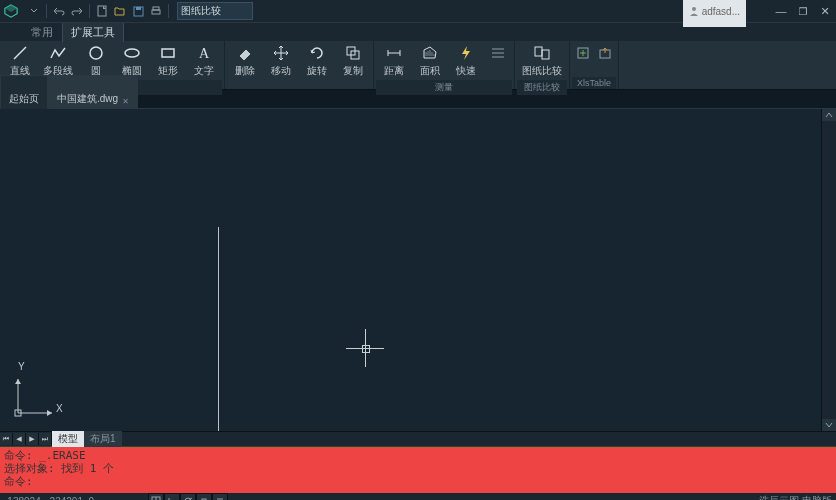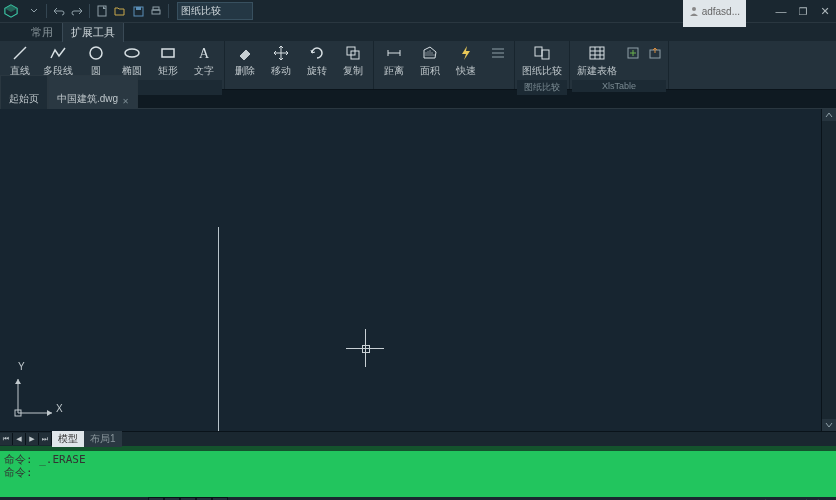--- a/index.html
+++ b/index.html
@@ -38,21 +38,21 @@
 .ucs{position:absolute;left:12px;bottom:10px}
 .ucs-y{color:#c0c8cc;font-size:10px;position:absolute;left:6px;top:-14px}
 .ucs-x{color:#c0c8cc;font-size:10px;position:absolute;left:44px;top:28px}
 .ucs svg{width:44px;height:44px}
 .vscroll{position:absolute;right:0;top:0;width:14px;height:100%;background:#1a2730;border-left:1px solid #0a131a}
 .vscroll-btn{width:14px;height:12px;background:#26343e;display:flex;align-items:center;justify-content:center;cursor:pointer}
 .model-tabs{height:14px;background:#1a2730;display:flex;align-items:center;border-top:1px solid #0a131a}
 .nav-btn{width:12px;height:12px;background:#222f38;display:flex;align-items:center;justify-content:center;cursor:pointer;border-right:1px solid #0a131a;font-size:7px}
 .mtab{padding:2px 6px;font-size:10px;background:#e0e6ea;color:#333;height:12px;display:flex;align-items:center;cursor:pointer}
 .mtab.off{background:#2a3842;color:#8a969c}
-.cmd{height:42px;background:#22c55e;color:#333;font-size:11px;padding:2px 4px;border-top:5px solid #14532d;line-height:13px;font-family:SimSun,monospace}
+.cmd{height:42px;background:#ef4444;color:#333;font-size:11px;padding:2px 4px;border-top:1px solid #14532d;line-height:13px;font-family:SimSun,monospace}
 .status{height:16px;background:#1a2730;display:flex;align-items:center;position:relative;font-size:10px}
 .coords{color:#8a969c;padding-left:4px}
 .snap-btns{position:absolute;left:148px;display:flex;gap:0}
 .snap{width:14px;height:14px;background:#22303a;border:1px solid #0a131a;display:flex;align-items:center;justify-content:center;cursor:pointer}
 .status-right{position:absolute;right:4px;color:#8a969c}
 </style>
 </head>
 <body>
 
 <div class="titlebar">
@@ -255,49 +255,38 @@
           <div class="r-tlabel">快速</div>
         </div>
       <div class="r-tool" style="min-width:18px">
           <div class="r-ticon">
             <svg width="16" height="16">
               <path d="M2 4 H14 M2 8 H14 M2 12 H14" stroke="#8fa0a8"></path>
             </svg>
           </div>
         </div>
     </div>
+    <div class="r-gtitle">测量</div>
   </div>
   <div class="r-group">
     <div class="r-tools">
       <div class="r-tool">
           <div class="r-ticon">
             <svg width="18" height="18">
               <rect x="2" y="3" width="7" height="9" stroke="#d8e0e4" fill="none"></rect>
               <rect x="9" y="6" width="7" height="9" stroke="#d8e0e4" fill="none"></rect>
             </svg>
           </div>
           <div class="r-tlabel">图纸比较</div>
         </div>
     </div>
     <div class="r-gtitle">图纸比较</div>
   </div>
   <div class="r-group">
     <div class="r-tools">
-      <div class="r-tool">
-          <div class="r-ticon">
-            <svg width="18" height="18">
-              <rect x="2" y="3" width="14" height="12" stroke="#d8e0e4" fill="none"></rect>
-              <line x1="2" y1="7" x2="16" y2="7" stroke="#d8e0e4"></line>
-              <line x1="2" y1="11" x2="16" y2="11" stroke="#d8e0e4"></line>
-              <line x1="7" y1="3" x2="7" y2="15" stroke="#d8e0e4"></line>
-              <line x1="12" y1="3" x2="12" y2="15" stroke="#d8e0e4"></line>
-            </svg>
-          </div>
-          <div class="r-tlabel">新建表格</div>
-        </div>
       <div class="r-tool" style="min-width:16px;padding:2px 2px">
           <div class="r-ticon">
             <svg width="14" height="14">
               <rect x="2" y="2" width="10" height="10" stroke="#8fa0a8" fill="none"></rect>
               <path d="M7 4 V10 M4 7 H10" stroke="#6ab04c"></path>
             </svg>
           </div>
         </div>
       <div class="r-tool" style="min-width:16px;padding:2px 2px">
           <div class="r-ticon">
@@ -357,20 +346,21 @@
   <div class="nav-btn">⏮</div>
   <div class="nav-btn">◀</div>
   <div class="nav-btn">▶</div>
   <div class="nav-btn">⏭</div>
   <div class="mtab">模型</div>
   <div class="mtab off">布局1</div>
 </div>
 
 <div class="cmd">
   <div>命令: _.ERASE</div>
+  <div>选择对象: 找到 1 个</div>
   <div>命令:</div>
 </div>
 
 <div class="status">
   <div class="coords">-138024, -234201, 0</div>
   <div class="snap-btns">
     <div class="snap">
         <svg width="10" height="10">
           <rect x="1" y="1" width="8" height="8" stroke="#8fa0a8" fill="none"></rect>
           <line x1="5" y1="1" x2="5" y2="9" stroke="#8fa0a8"></line>

